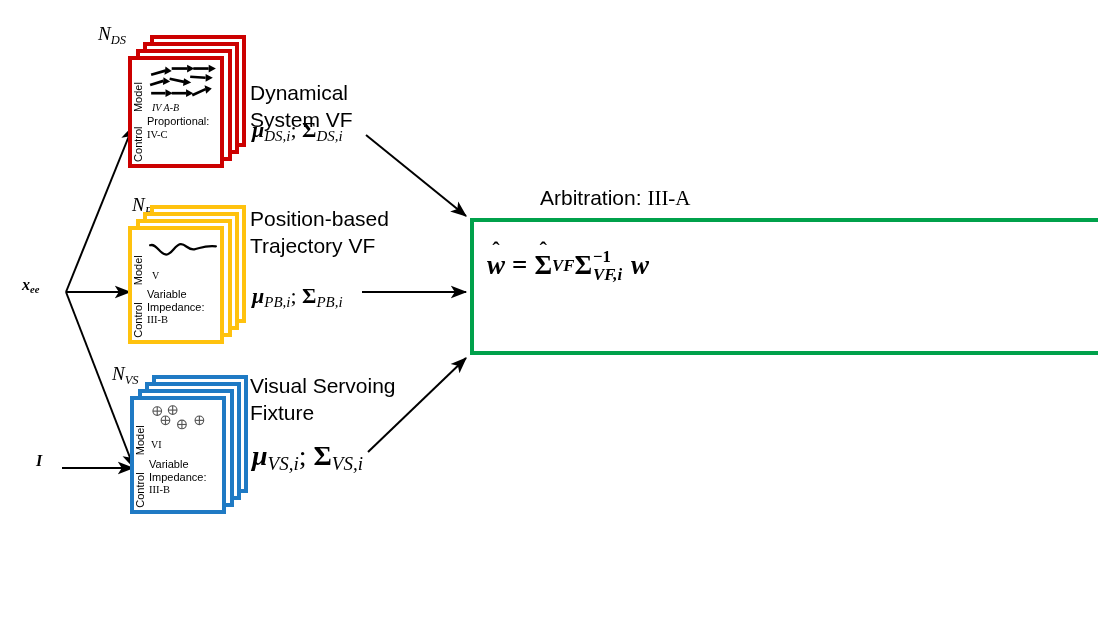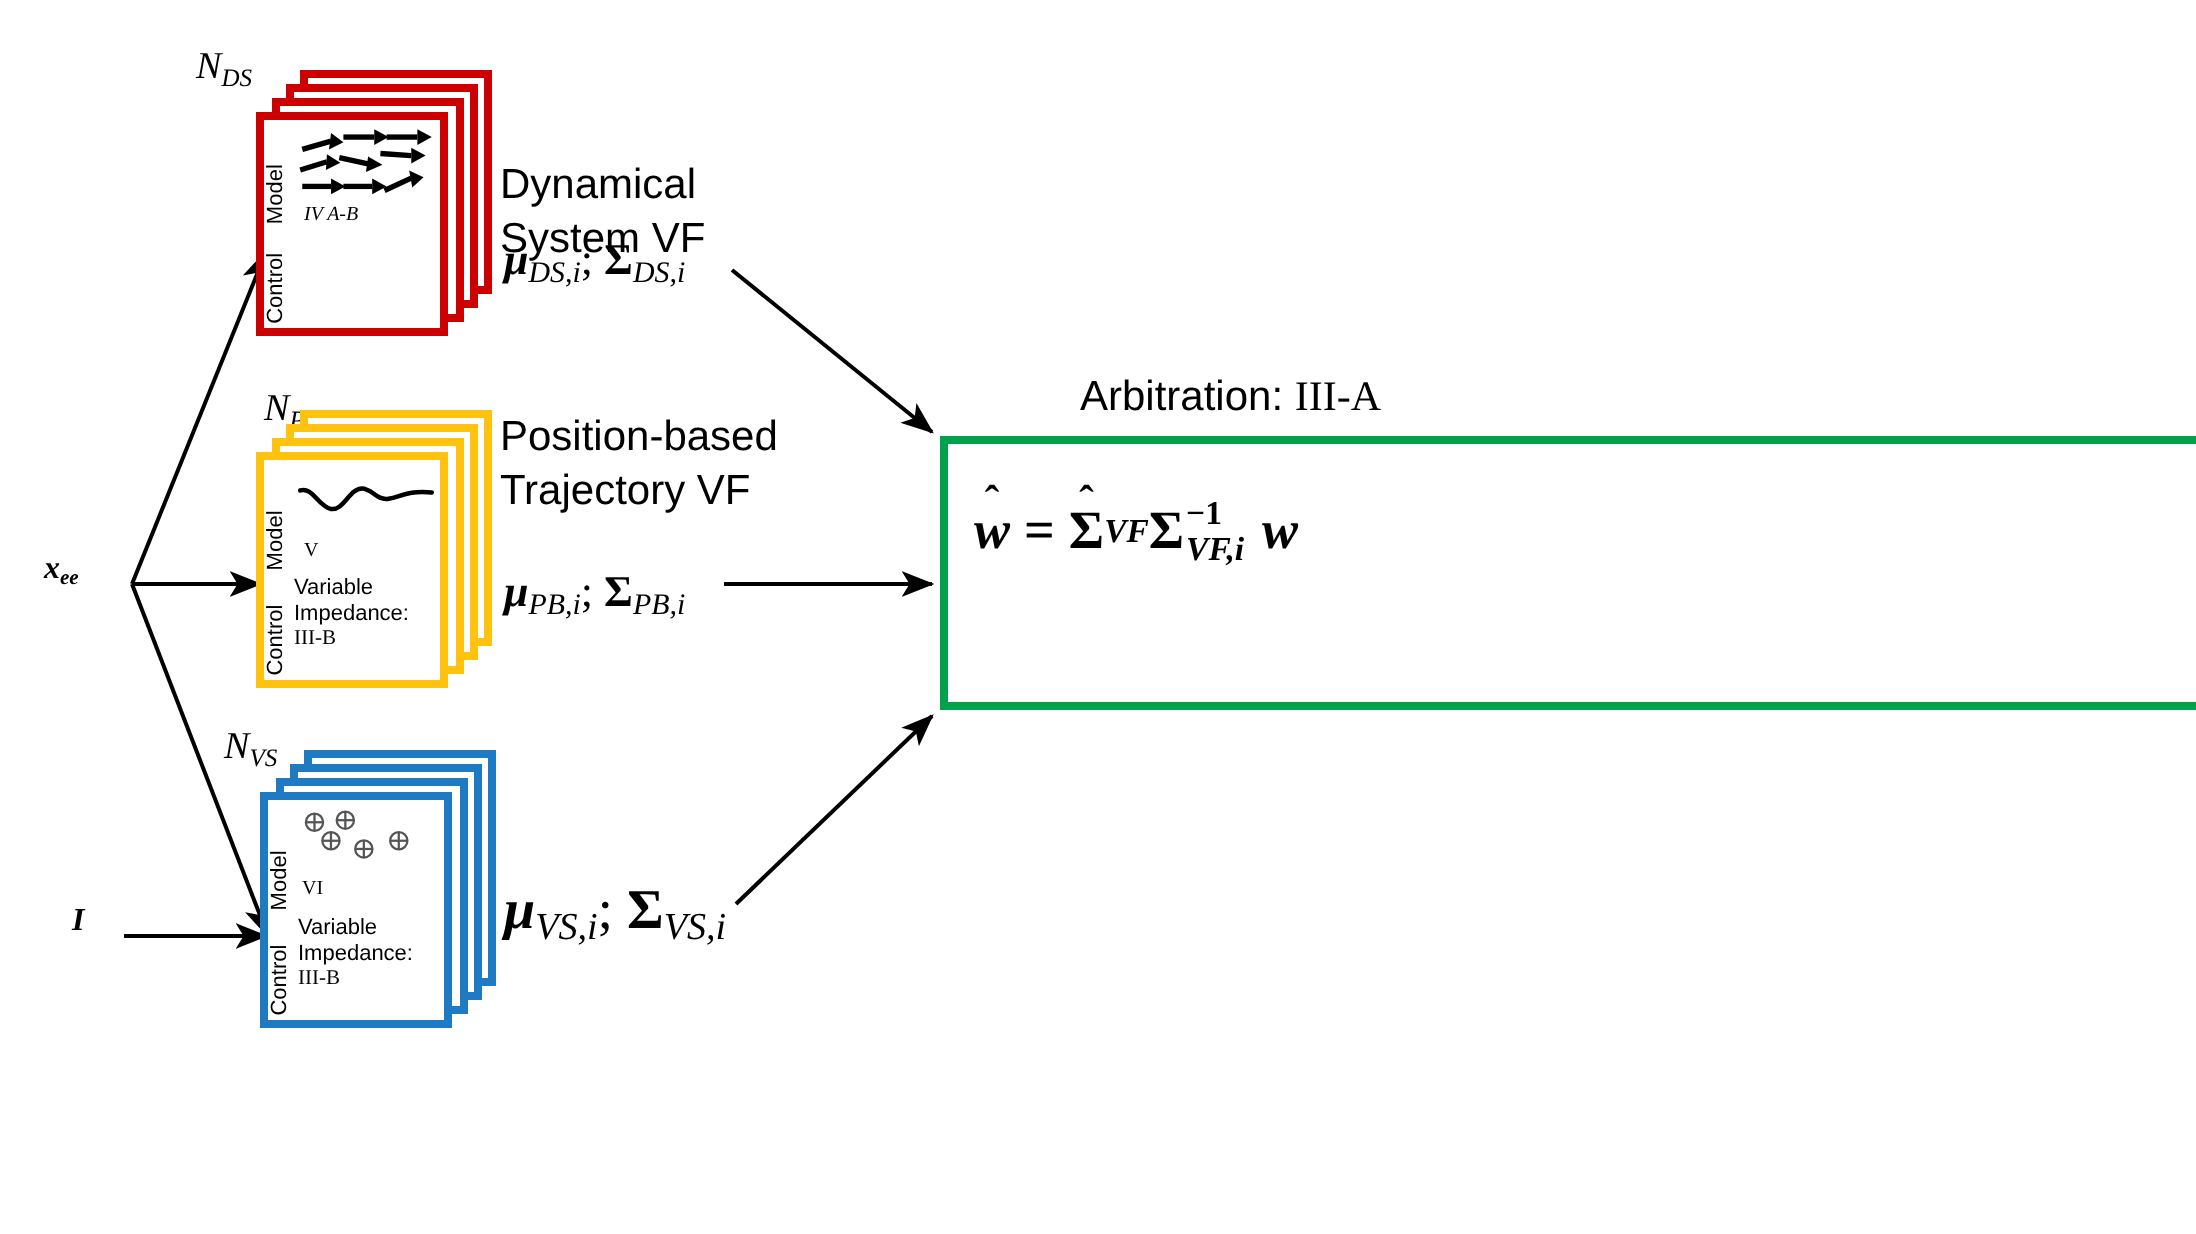--- a/index.html
+++ b/index.html
@@ -336,20 +336,26 @@
                 <path d="M19,27.2 L26,31 L19,34.8 Z"></path>
                 <path d="M39,27.2 L46,31 L39,34.8 Z"></path>
                 <path d="M57,23.2 L64,26.5 L58.5,31.5 Z"></path>
               </g>
             </svg>
             <div class="sec-ref" style="left:6px; bottom:1px;font-style:italic;">IV A-B</div>
           </div>
         </div>
         <div class="card-half bot">
           <div class="vlabel">Control</div>
+          <div class="half-body">
+            <div class="ctrl-text">
+              <span>Proportional:</span><br>
+              <span class="serif">IV-C</span>
+            </div>
+          </div>
         </div>
       </div>
     </div>
   </div>
 
   <div class="block-title" style="left:250px; top:38px;margin-top:41px;">Dynamical
 System VF</div>
 
   <div class="math" style="left:252px; top:117px; font-size:22px;">
     <span class="bi">μ</span><sub>DS,i</sub><span style="font-style:normal;">;&nbsp;</span><span class="bu">Σ</span><sub>DS,i</sub>
@@ -437,20 +443,22 @@
               <span style="white-space:pre-line;">Variable
 Impedance:</span><br>
               <span class="serif">III-B</span>
             </div>
           </div>
         </div>
       </div>
     </div>
   </div>
 
+  <div class="block-title" style="left:250px; top:372px;">Visual Servoing
+Fixture</div>
 
   <div class="math" style="left:252px; top:440px; font-size:28px;">
     <span class="bi">μ</span><sub>VS,i</sub><span style="font-style:normal;">;&nbsp;</span><span class="bu">Σ</span><sub>VS,i</sub>
   </div>
 
   <div id="arb-box"></div>
 
   <div id="arb-title">
     <span>Arbitration: </span><span class="serif">III-A</span>
   </div>

